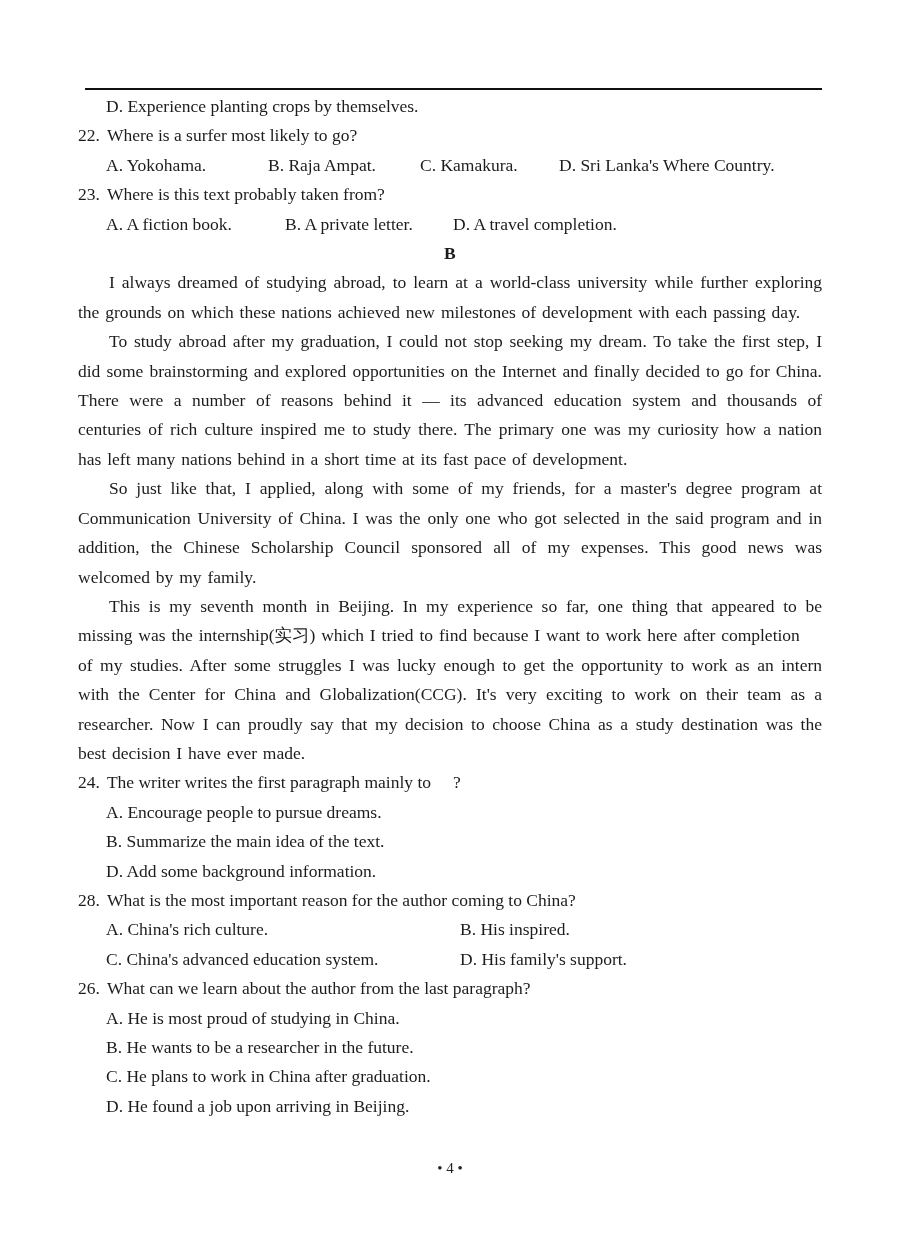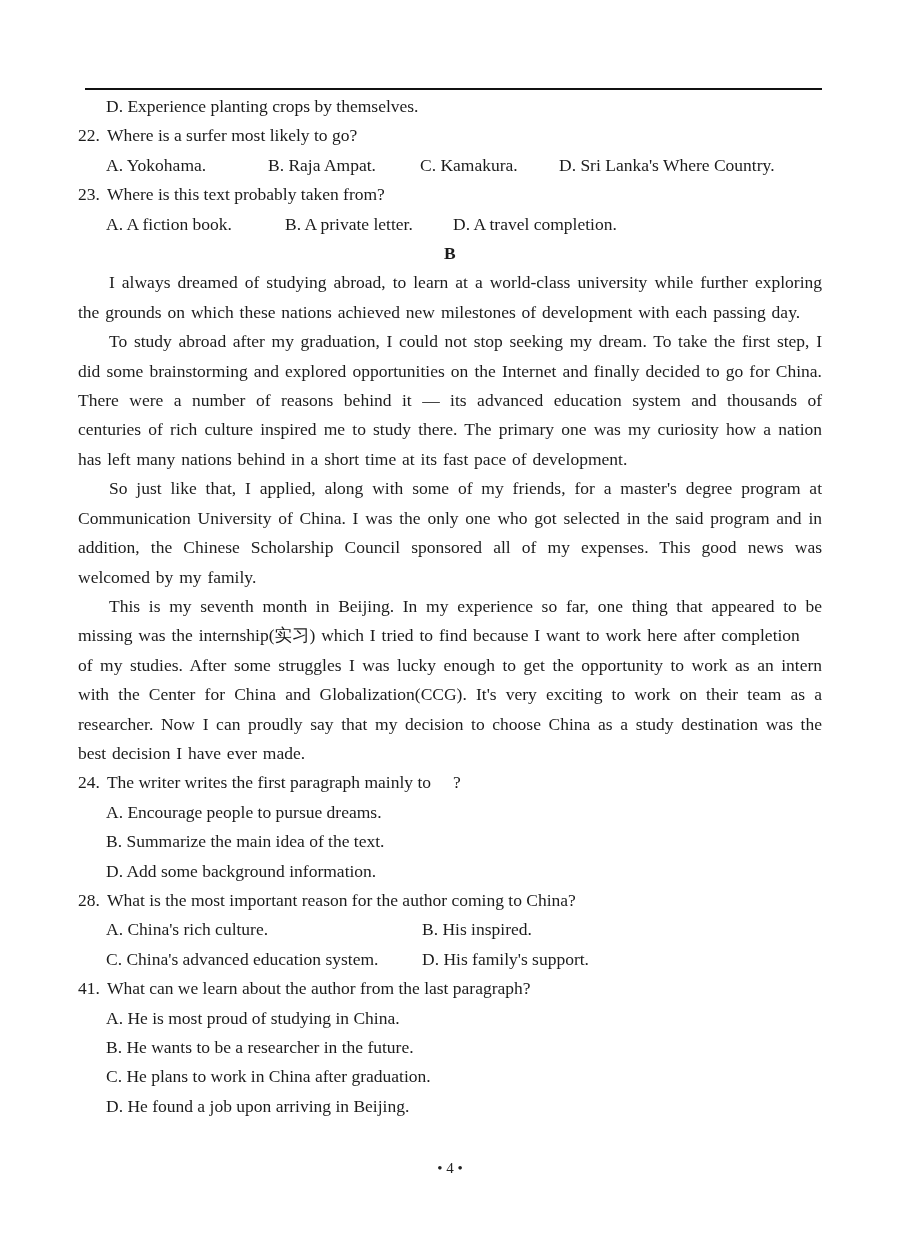--- a/index.html
+++ b/index.html
@@ -26,21 +26,21 @@
     padding: 92px 78px 0 78px;
   }
   .indent { padding-left: 28px; }
   .q-num { margin-right: 7px; }
   .opt-row {
     display: grid;
     padding-left: 28px;
   }
   .cols-q22 { grid-template-columns: 162px 152px 139px auto; }
   .cols-q23 { grid-template-columns: 163px 152px 172px auto; gap: 16px; }
-  .cols-q25 { grid-template-columns: 316px auto; }
+  .cols-q25 { grid-template-columns: 316px auto; gap: 38px; }
   .opt-list .opt { display: block; padding-left: 28px; }
   .section-label {
     text-align: center;
     font-weight: bold;
     letter-spacing: 0.5px;
   }
   .para {
     text-align: justify;
     text-indent: 31px;
     word-spacing: 1.5px;
@@ -118,21 +118,21 @@
         <span class="opt">B. His inspired.</span>
       </div>
       <div class="opt-row cols-q25">
         <span class="opt">C. China's advanced education system.</span>
         <span class="opt">D. His family's support.</span>
       </div>
     </div>
 
     <div class="opt-list">
       <div class="q-line">
-        <span class="q-num">41.</span><span class="q-text">What can we learn about the author from the last paragraph?</span>
+        <span class="q-num">26.</span><span class="q-text">What can we learn about the author from the last paragraph?</span>
       </div>
       <span class="opt">A. He is most proud of studying in China.</span>
       <span class="opt">B. He wants to be a researcher in the future.</span>
       <span class="opt">C. He plans to work in China after graduation.</span>
       <span class="opt">D. He found a job upon arriving in Beijing.</span>
     </div>
 
   </div>
 
   <div class="footer">• 4 •</div>

